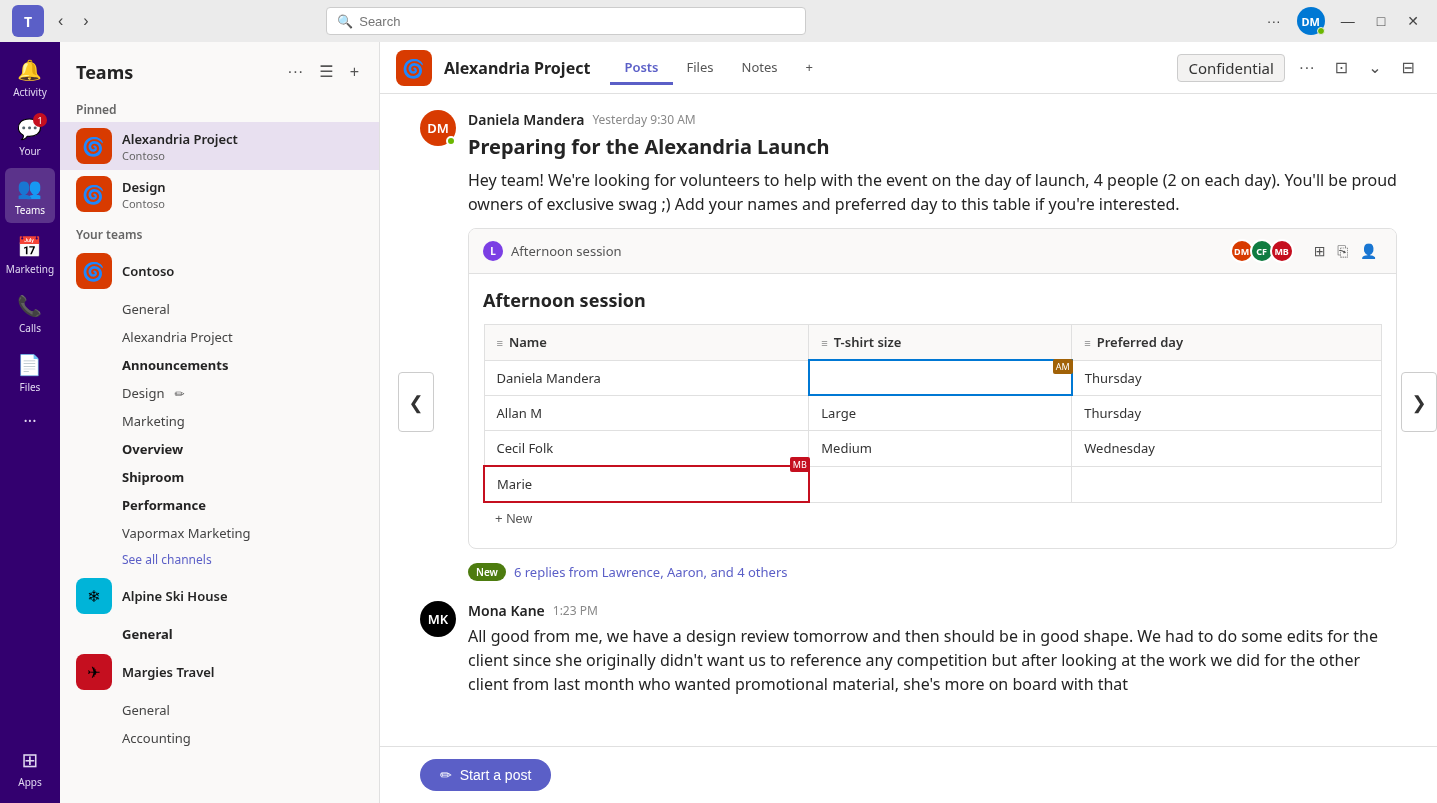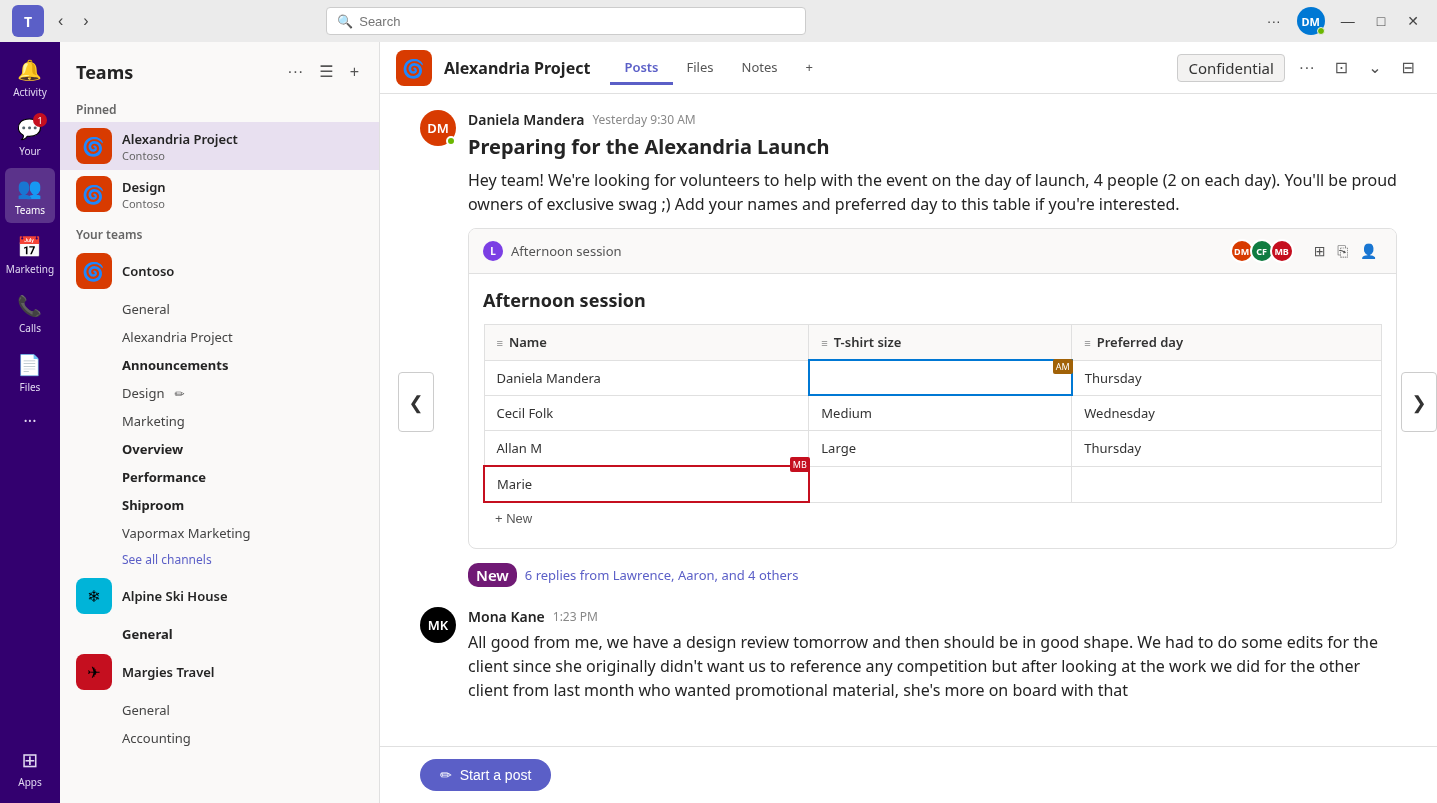--- a/index.html
+++ b/index.html
@@ -233,21 +233,21 @@
       background: none;
     }
 
     
     .reply-badge {
       display: flex;
       align-items: center;
       gap: 8px;
       padding: 4px 0;
     }
-    .new-badge { background: #701a75; color: white; font-size: 15px; padding: 2px 8px; border-radius: 10px; font-weight: 600; }
+    .new-badge { background: #4d7c0f; color: white; font-size: 10px; padding: 2px 8px; border-radius: 10px; font-weight: 600; }
     .reply-text { font-size: 13px; color: #5b5fc7; cursor: pointer; }
 
     
     .msg2-avatar { background: #107c41; }
 
     
     .post-bar {
       border-top: 1px solid #e0e0e0;
       padding: 12px 40px;
       display: flex;
@@ -409,24 +409,24 @@
         <span>Design</span>
         <span class="channel-edit-icon">✏</span>
       </div>
     <div class="channel-item">
         <span>Marketing</span>
       </div>
     <div class="channel-item bold">
         <span>Overview</span>
       </div>
     <div class="channel-item bold">
+        <span>Shiproom</span>
+      </div>
+    <div class="channel-item bold">
         <span>Performance</span>
-      </div>
-    <div class="channel-item bold">
-        <span>Shiproom</span>
       </div>
     <div class="channel-item">
         <span>Vapormax Marketing</span>
       </div>
     <div class="see-all">See all channels</div>
 
     <div class="team-item">
       <div class="team-icon teal" style="background:#00b4d8;font-size:16px;">❄</div>
       <div class="team-info">
         <div class="team-name">Alpine Ski House</div>
@@ -531,28 +531,28 @@
                 </thead>
                 <tbody>
                   <tr>
                     <td>Daniela Mandera</td>
                     <td class="td-editing" style="position:relative;">
                       <span class="user-cursor-am">AM</span>
                     </td>
                     <td>Thursday</td>
                   </tr>
                   <tr>
+                    <td>Allan M</td>
+                    <td>Large</td>
+                    <td>Thursday</td>
+                  </tr>
+                  <tr>
                     <td>Cecil Folk</td>
                     <td>Medium</td>
                     <td>Wednesday</td>
-                  </tr>
-                  <tr>
-                    <td>Allan M</td>
-                    <td>Large</td>
-                    <td>Thursday</td>
                   </tr>
                   <tr>
                     <td class="td-red-border" style="position:relative;">
                       <span>Marie</span>
                       <span class="user-cursor-mb">MB</span>
                     </td>
                     <td></td>
                     <td></td>
                   </tr>
                 </tbody>

